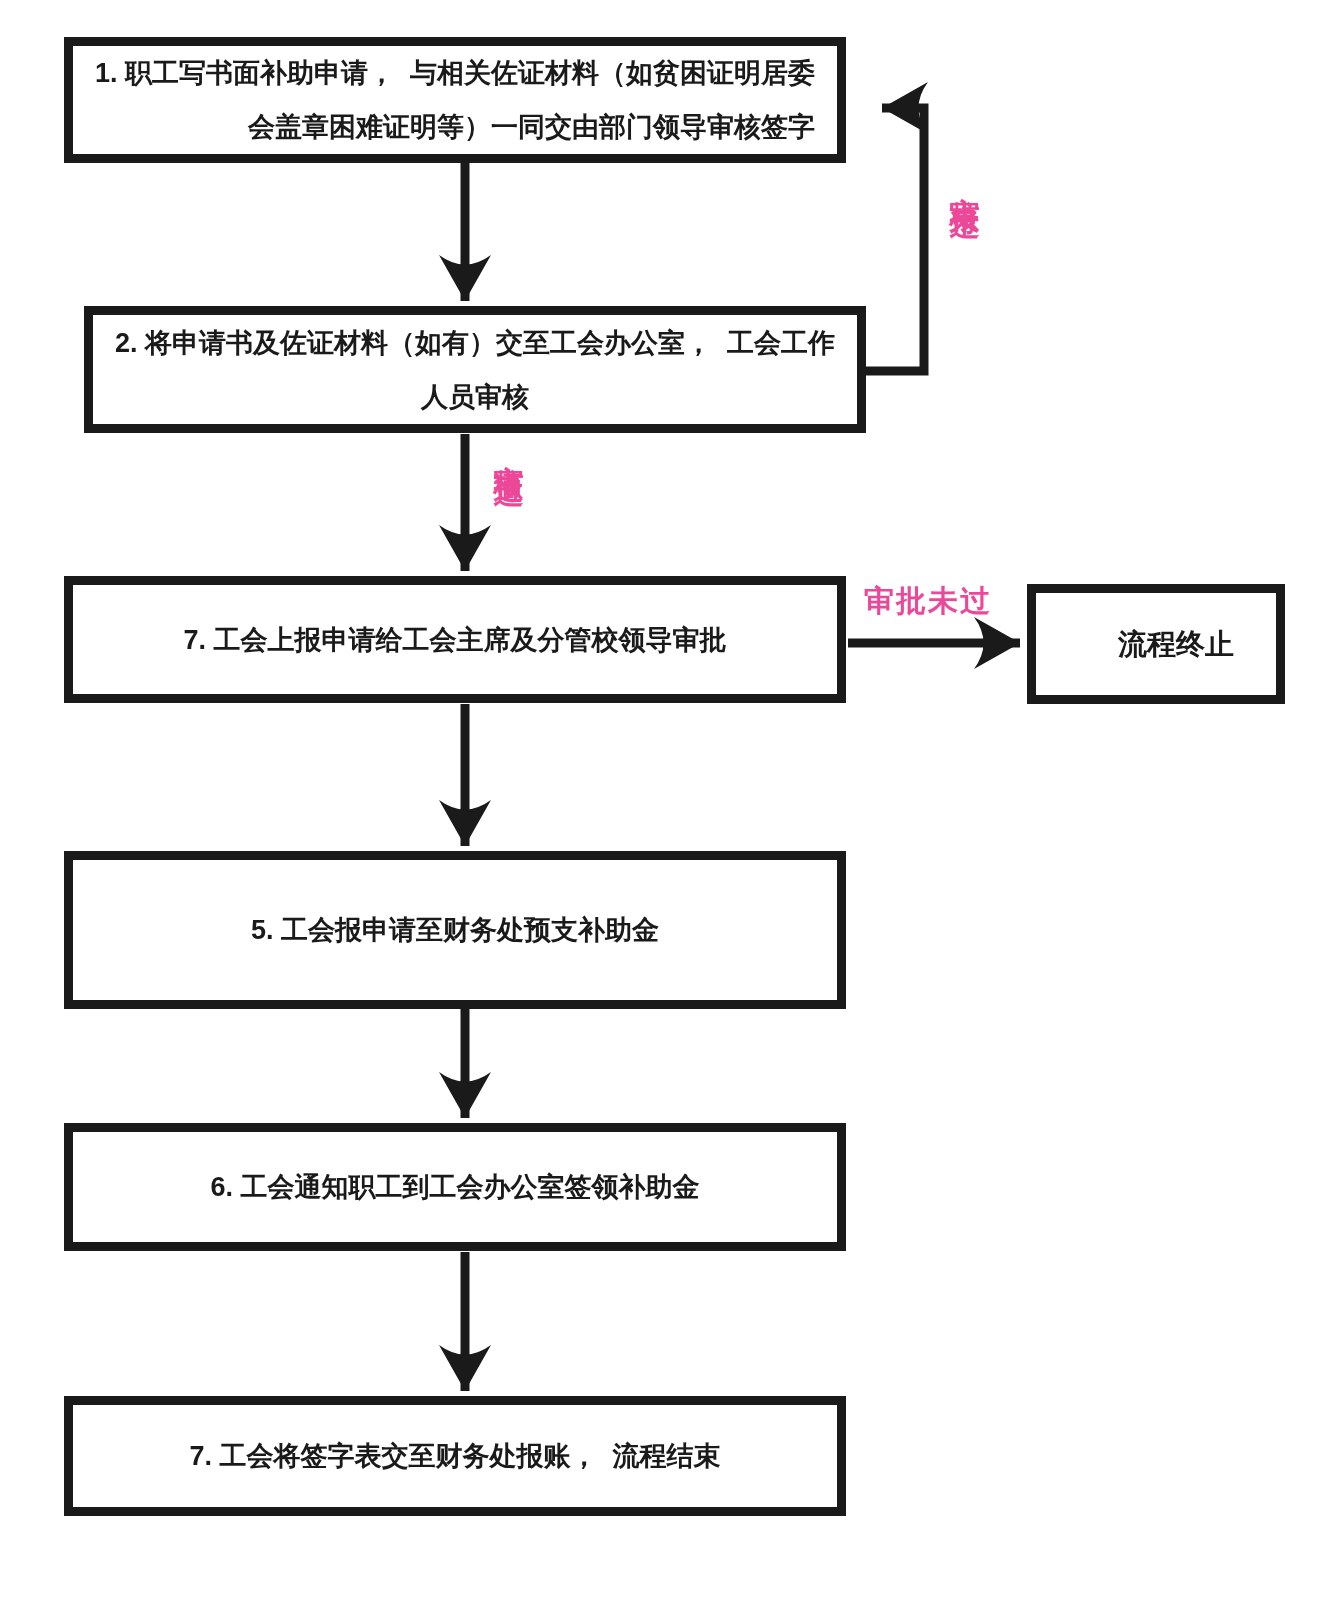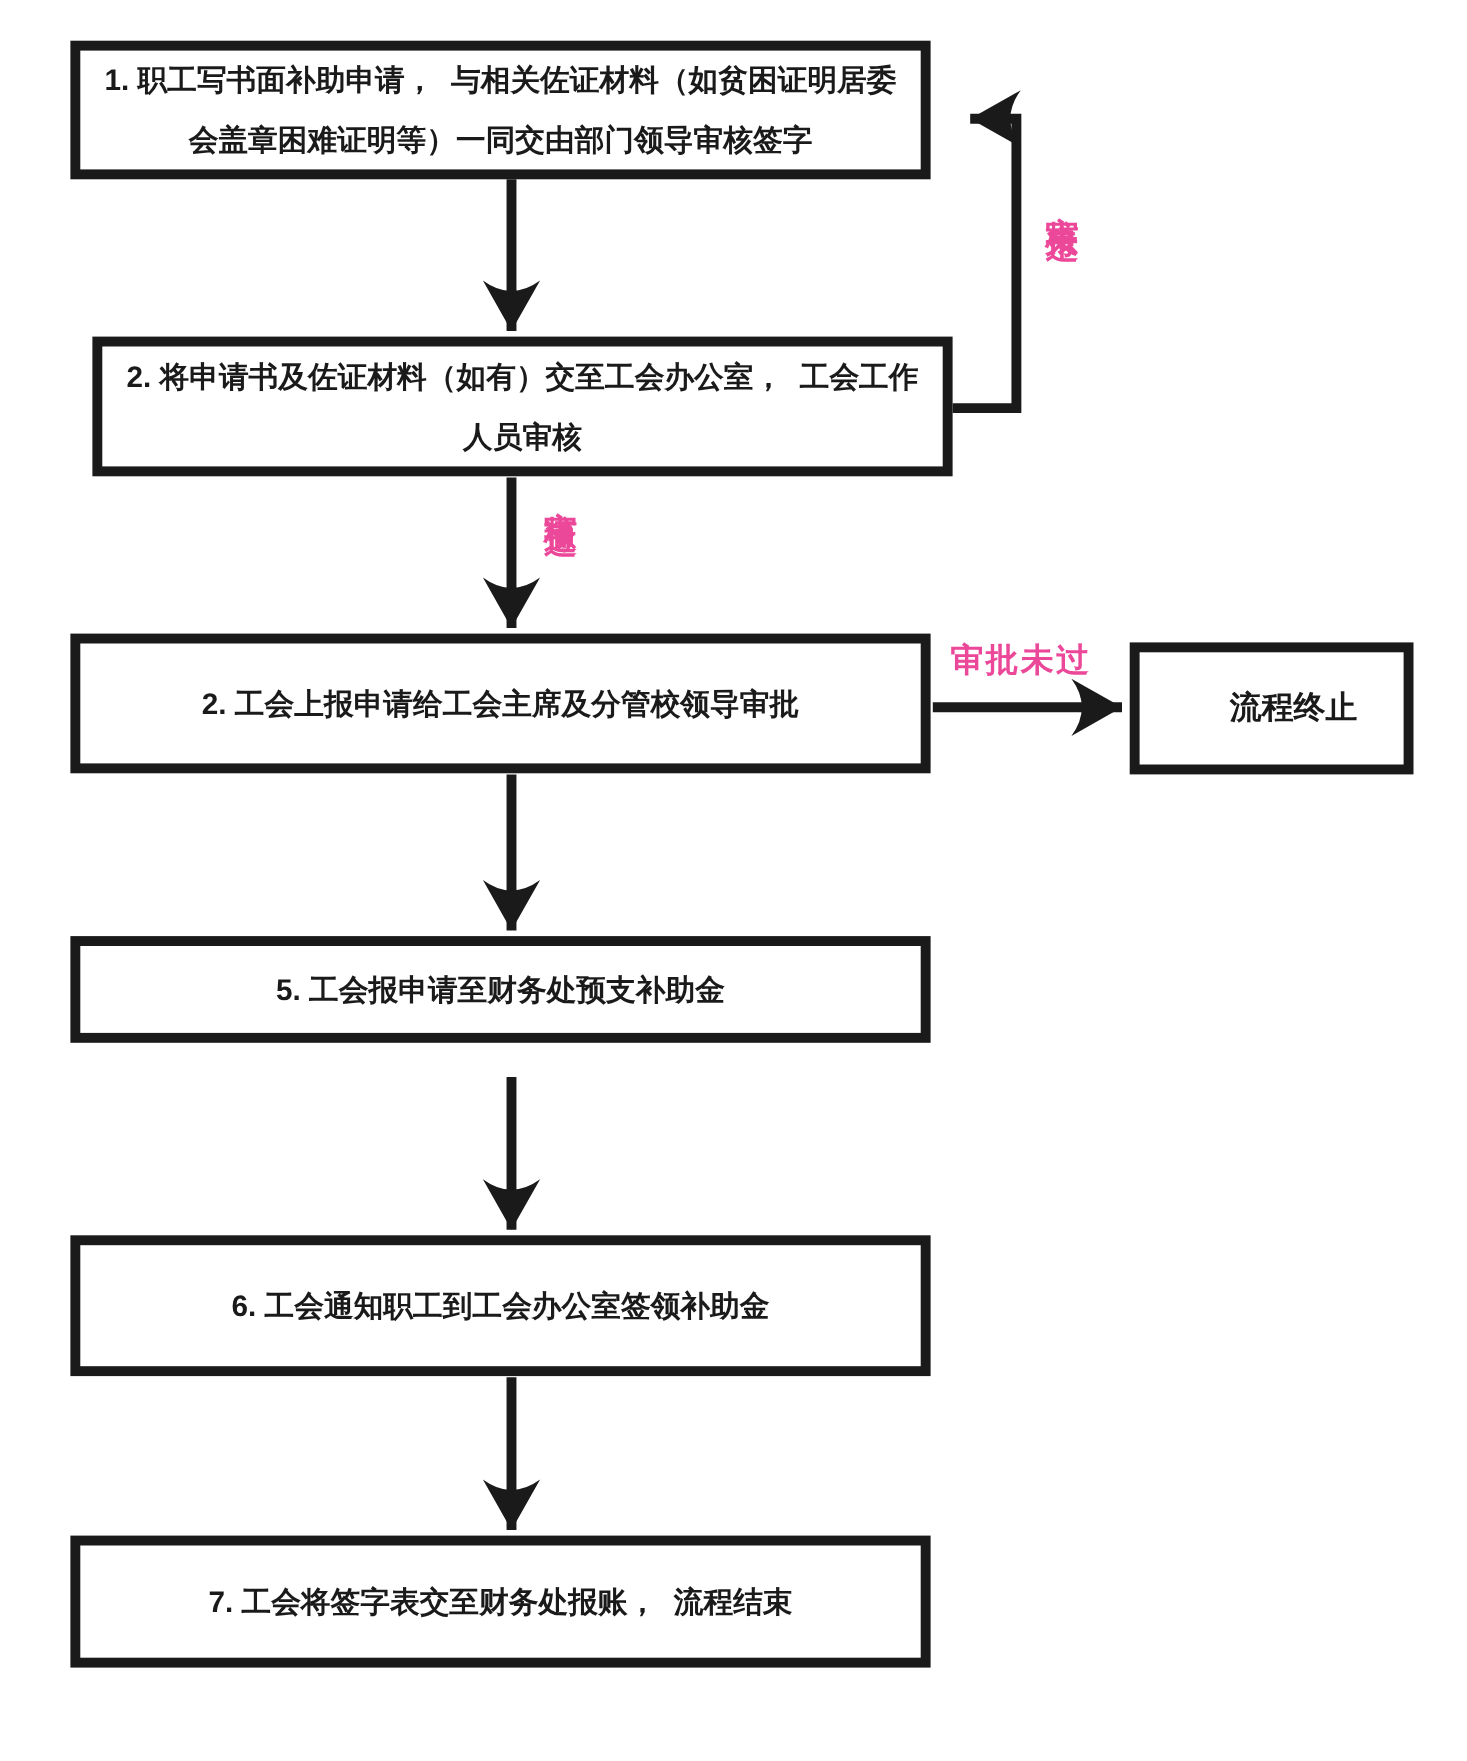--- a/index.html
+++ b/index.html
@@ -18,25 +18,25 @@
     box-sizing:border-box;
     border:9px solid #1a1a1a;
     background:#ffffff;
     display:flex;align-items:center;justify-content:center;
     text-align:center;
     font-size:27px;
     line-height:2.0;
     white-space:pre-wrap;
     padding:0 8px;
   }
-  .n1{left:64px;top:37px;width:782px;height:126px;}
+  .n1{left:64px;top:37px;width:782px;height:126px;text-align:right;}
   .n2{left:64px;top:306px;width:782px;height:127px;margin-left:20px;}
   .n4{left:64px;top:576px;width:782px;height:127px;}
   .nterm{left:1027px;top:584px;width:258px;height:120px;font-size:29px;padding-left:48px;}
-  .n5{left:64px;top:851px;width:782px;height:97px;}
+  .n5{left:64px;top:851px;width:782px;height:158px;}
   .n6{left:64px;top:1123px;width:782px;height:128px;text-align:center;}
   .n7{left:64px;top:1396px;width:782px;height:120px;}
   .edge-label{
     position:absolute;
     font-size:30px;
     line-height:1.25;
     letter-spacing:2px;
     color:#ec4899;
     white-space:nowrap;
   }
@@ -76,21 +76,21 @@
     <span>1. 职工写书面补助申请，  与相关佐证材料（如贫困证明居委
 会盖章困难证明等）一同交由部门领导审核签字</span>
   </div>
 
   <div class="node n2">
     <span>2. 将申请书及佐证材料（如有）交至工会办公室，  工会工作
 人员审核</span>
   </div>
 
   <div class="node n4">
-    <span>2. 工会上报申请给工会主席及分管校领导审批</span>
+    <span>7. 工会上报申请给工会主席及分管校领导审批</span>
   </div>
 
   <div class="node nterm">
     <span>流程终止</span>
   </div>
 
   <div class="node n5">
     <span>5. 工会报申请至财务处预支补助金</span>
   </div>
 

